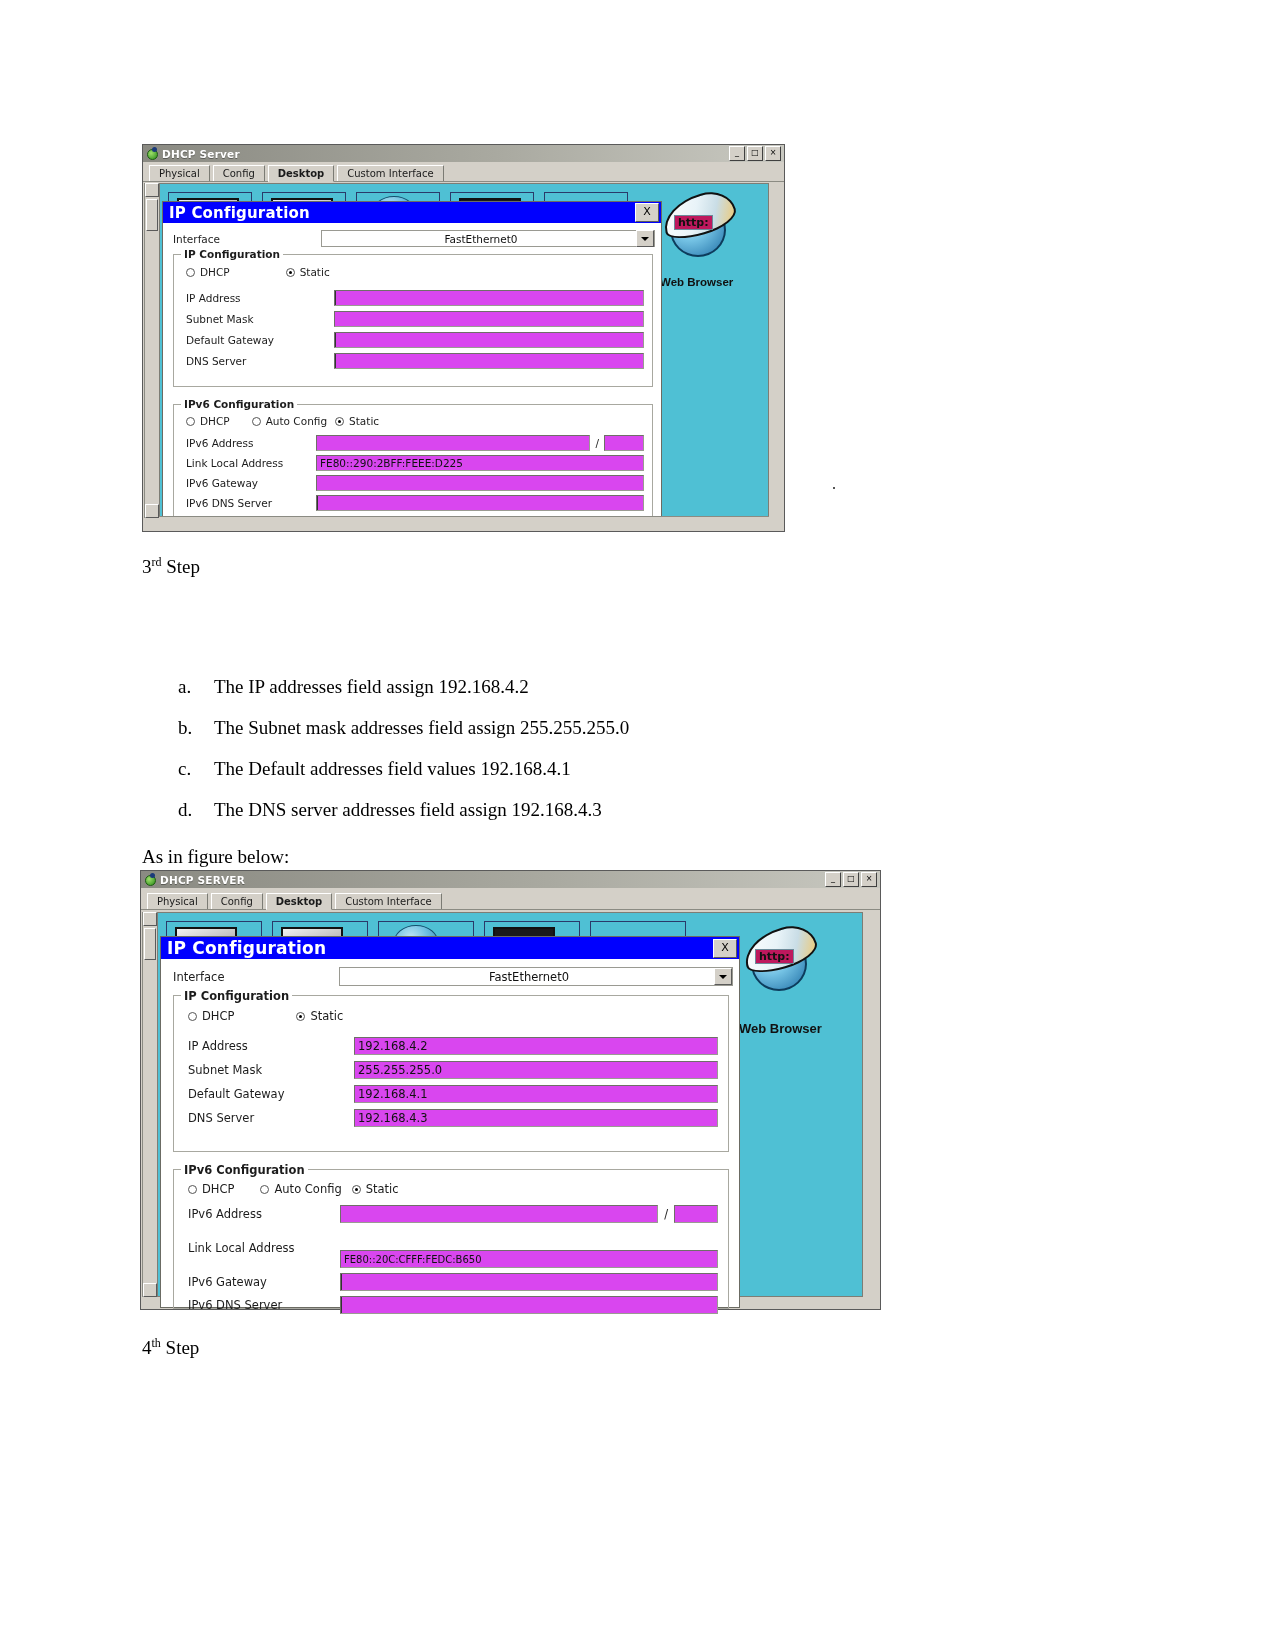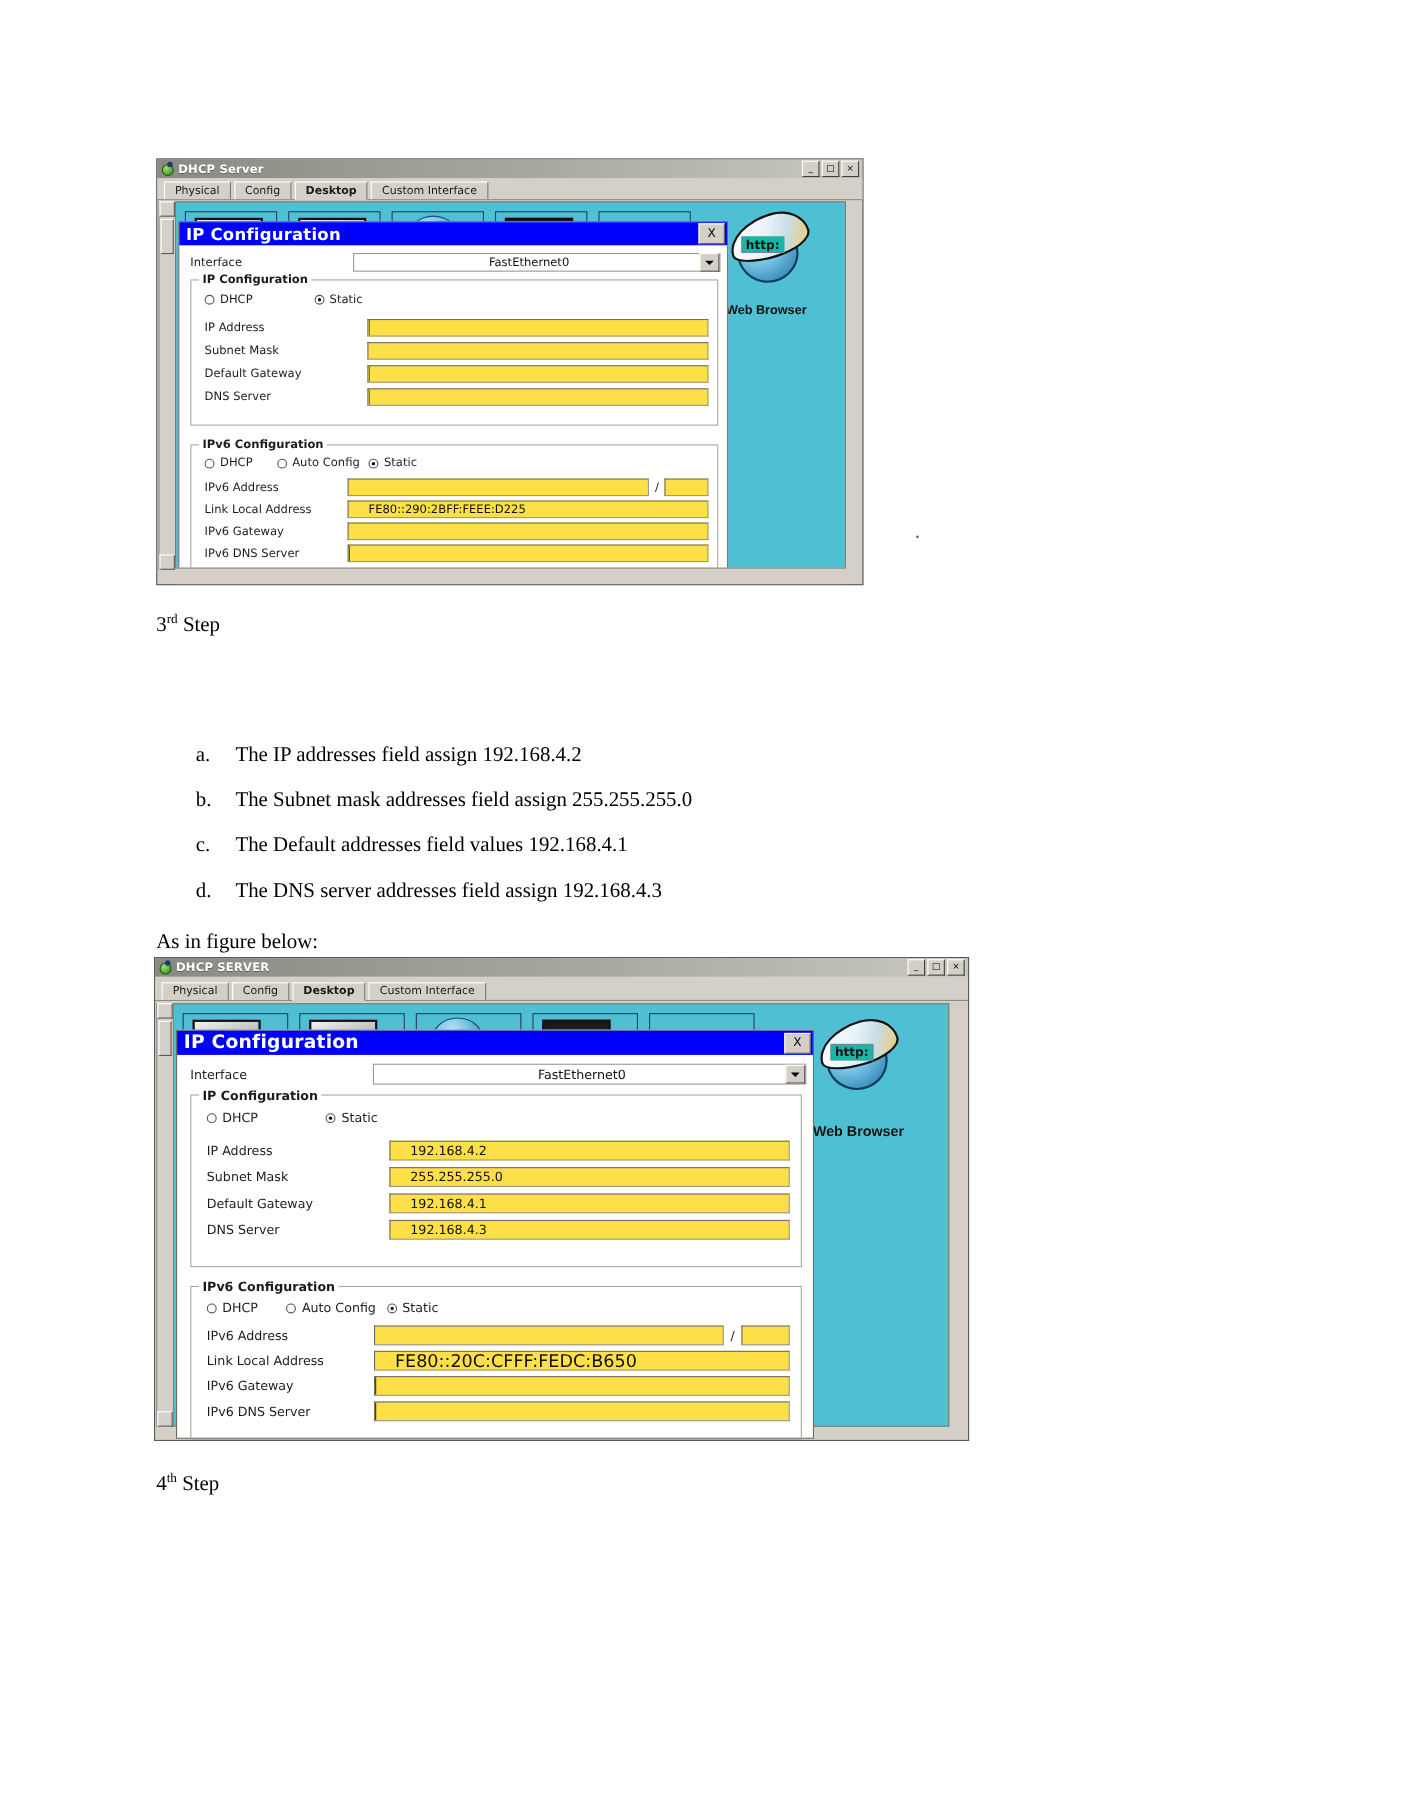--- a/index.html
+++ b/index.html
@@ -52,22 +52,22 @@
   
   .ipdlg{position:absolute;background:#ffffff;border:1px solid #6b6b63;box-sizing:border-box;
        font-family:"DejaVu Sans",sans-serif;}
   .ipdlg-title{background:#0000ff;display:flex;align-items:center;justify-content:space-between;
        padding:1px 2px 1px 6px;box-sizing:border-box;}
   .ipdlg-title .t{color:#fff;font-weight:bold;font-size:15px;letter-spacing:.2px;}
   .ipdlg-x{width:22px;height:17px;background:#d4d0c8;border:1px solid;
        border-color:#fff #5a5a5a #5a5a5a #fff;font-size:11px;line-height:15px;text-align:center;color:#000;}
   .row{display:flex;align-items:center;}
   .lbl{font-size:10.5px;color:#1c1c1c;}
-  .fld{background:#fde047;border:1px solid #9a9a92;border-top-color:#6f6f68;border-left-color:#6f6f68;
-       height:16px;box-sizing:border-box;font-size:10.5px;color:#111;padding:1px 18px;
+  .fld{background:#d946ef;border:1px solid #9a9a92;border-top-color:#6f6f68;border-left-color:#6f6f68;
+       height:16px;box-sizing:border-box;font-size:10.5px;color:#111;padding:1px 3px;
        display:flex;align-items:center;font-family:"DejaVu Sans",sans-serif;overflow:hidden;white-space:nowrap;}
   .fld.bold{font-weight:normal;}
   .fld.caret{box-shadow:inset 1px 0 0 #333;}
   .combo{display:flex;align-items:center;background:#fff;border:1px solid #9a9a92;height:17px;
        box-sizing:border-box;}
   .combo .cv{flex:1;font-size:10.5px;padding-left:4px;color:#111;text-align:center;}
   .combo .cb{width:16px;height:15px;background:#d4d0c8;border:1px solid;
        border-color:#fff #5a5a5a #5a5a5a #fff;display:flex;align-items:center;justify-content:center;}
   .combo .cb i{display:block;width:0;height:0;border-left:4px solid transparent;
        border-right:4px solid transparent;border-top:4px solid #000;}
@@ -88,21 +88,21 @@
   .listitem{font-size:19px;display:flex;gap:14px;}
   .listitem .mk{width:22px;flex:0 0 auto;}
 
   .ie-icon{position:absolute;}
   .ie-icon .ball{position:absolute;left:10px;top:8px;width:52px;height:50px;border-radius:50%;
        background:radial-gradient(circle at 34% 30%,#cfeaf7 0%,#74c2e4 42%,#1f6fa5 100%);
        border:2px solid #0d3c5c;}
   .ie-icon .swoosh{position:absolute;left:2px;top:0px;width:70px;height:36px;
        background:linear-gradient(115deg,#ffffff 0%,#e8f3f8 45%,#c9dde6 70%,#f2c86a 100%);
        border:2px solid #111;border-radius:60% 40% 50% 50% / 70% 60% 40% 30%;transform:rotate(-16deg);}
-  .ie-http{position:absolute;left:14px;top:20px;background:#14b8a6;border:1px solid #6c8a99;
+  .ie-http{position:absolute;left:14px;top:20px;background:#be185d;border:1px solid #6c8a99;
        font-size:11px;font-family:"DejaVu Sans",sans-serif;padding:0 3px;color:#111;font-weight:bold;}
   .wb-label{position:absolute;font-family:Liberation Sans, sans-serif;font-weight:bold;font-size:11.5px;
        color:#111;white-space:nowrap;}
   .dot{position:absolute;width:2px;height:2px;background:#555;}
 </style>
 </head>
 <body>
 
 <div class="page">
 
@@ -383,21 +383,21 @@
         </div>
 
         <div class="row" style="margin:9px 10px 0 14px;">
           <span class="lbl" style="width:152px;font-size:11.5px;">IPv6 Address</span>
           <span class="fld" style="flex:1;height:18px;"></span>
           <span class="lbl" style="margin:0 6px;font-size:11.5px;">/</span>
           <span class="fld" style="width:44px;height:18px;"></span>
         </div>
         <div class="row" style="margin:5px 10px 0 14px;">
           <span class="lbl" style="width:152px;font-size:11.5px;">Link Local Address</span>
-          <span class="fld bold" style="flex:1;height:18px;font-size:16px;">FE80::20C:CFFF:FEDC:B650</span>
+          <span class="fld bold" style="flex:1;height:18px;font-size:10px;margin-top:22px;">FE80::20C:CFFF:FEDC:B650</span>
         </div>
         <div class="row" style="margin:5px 10px 0 14px;">
           <span class="lbl" style="width:152px;font-size:11.5px;">IPv6 Gateway</span>
           <span class="fld caret" style="flex:1;height:18px;"></span>
         </div>
         <div class="row" style="margin:5px 10px 0 14px;">
           <span class="lbl" style="width:152px;font-size:11.5px;">IPv6 DNS Server</span>
           <span class="fld caret" style="flex:1;height:18px;"></span>
         </div>
       </div>

